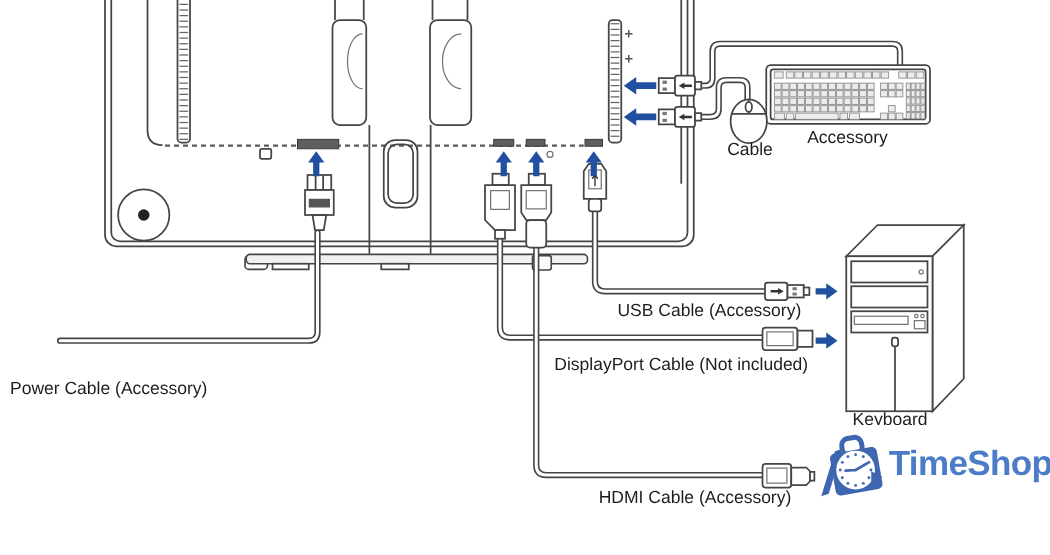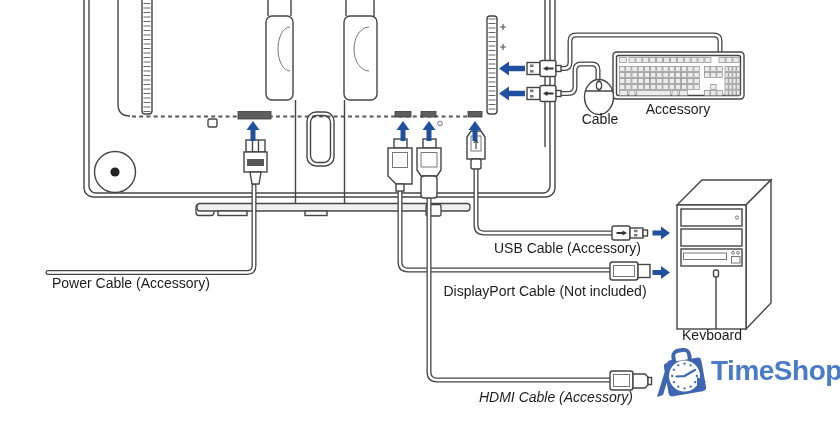--- a/index.html
+++ b/index.html
@@ -404,21 +404,21 @@
           <circle cx="673.8478875334514" cy="382.15" r="1.15" fill="#3f66b0"></circle>
           <circle cx="672.2" cy="376" r="1.15" fill="#3f66b0"></circle>
           <circle cx="673.8478875334514" cy="369.85" r="1.15" fill="#3f66b0"></circle>
           <circle cx="678.35" cy="365.3478875334514" r="1.15" fill="#3f66b0"></circle>
         </g>
     <path d="M 684.5 376 L 694 370.5 M 684.5 376 L 676.5 376.5" stroke="var(--logo-icon,#3f66b0)" stroke-width="2.2" stroke-linecap="round" fill="none"></path>
     <polygon class="logoicon" points="697,377 706,381.5 697,387"></polygon>
   </g>
 </svg>
 
-  <div class="lbl" style="left:8px; top:275px; width:200px;margin-left:44px;">Power Cable (Accessory)</div>
+  <div class="lbl" style="left:8px; top:302px; width:200px;">Power Cable (Accessory)</div>
   <div class="lbl center" style="left:480px; top:240px; width:175px;text-align:center;">USB Cable (Accessory)</div>
   <div class="lbl center" style="left:430px; top:283px; width:230px;">DisplayPort Cable (Not included)</div>
-  <div class="lbl center" style="left:452px; top:389px; width:208px;font-style:italic;">HDMI Cable (Accessory)</div>
+  <div class="lbl center" style="left:452px; top:389px; width:208px;">HDMI Cable (Accessory)</div>
   <div class="lbl center" style="left:570px; top:111px; width:60px;">Cable</div>
   <div class="lbl center" style="left:638px; top:101px; width:80px;">Accessory</div>
   <div class="lbl center computer-lbl" style="left:676px; top:328px; width:72px;">Keyboard</div>
   <div class="logo-text">TimeShop</div>
 </div>
 
 </body></html>

